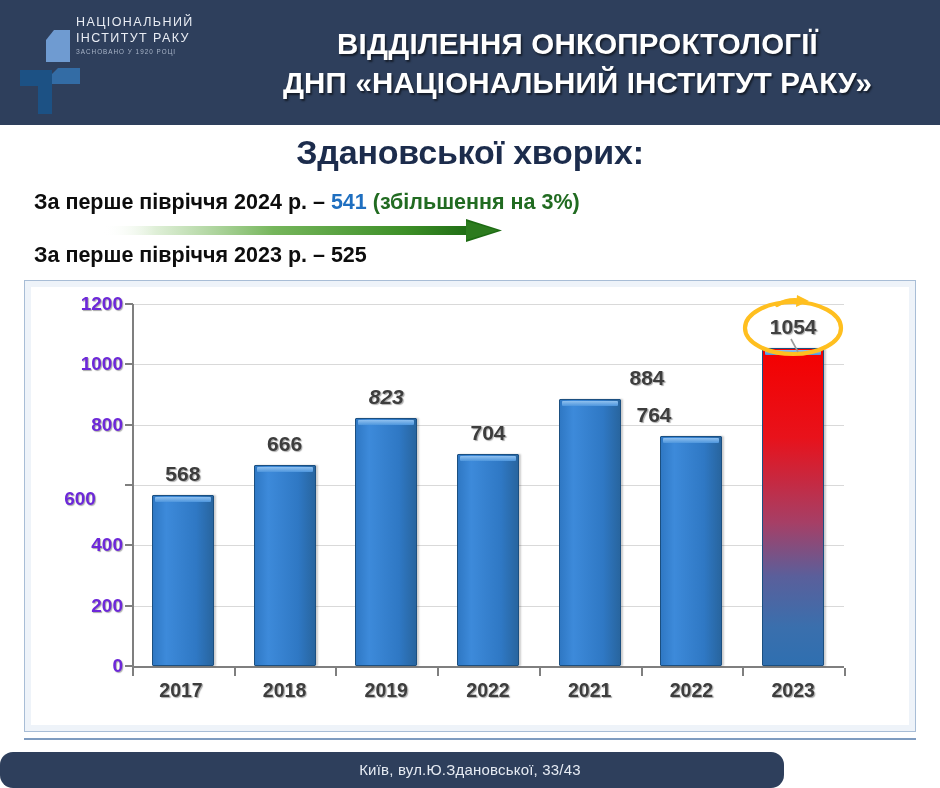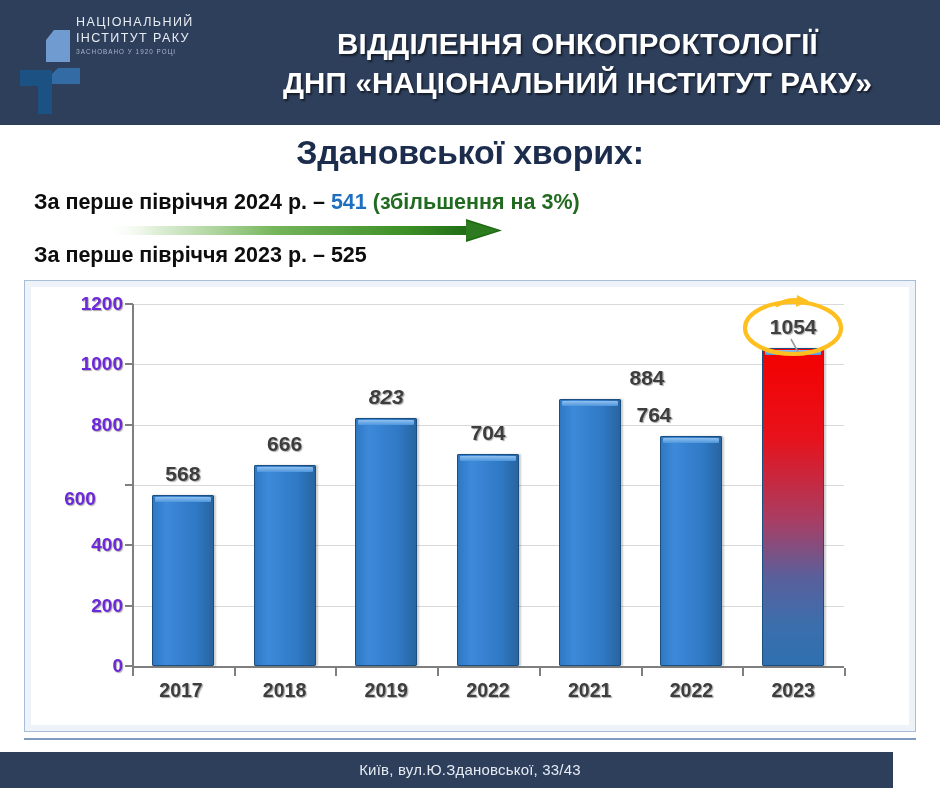--- a/index.html
+++ b/index.html
@@ -122,22 +122,23 @@
     pointer-events: none;
   }
   .bar-label.annot { color: #404040; }
 
   
   #footer-rule {
     position: absolute; left: 24px; top: 738px; width: 892px; height: 2px;
     background: #7f9cc0;
   }
   #footer {
-    position: absolute; left: 0; top: 752px; width: 893px; height: 36px;
+    position: absolute; left: 0; top: 752px; width: 784px; height: 36px;
     background: #2e3f5c;
+    border-radius: 13px;
   }
   #footer-text {
     position: absolute; left: 0; top: 9px; width: 940px; text-align: center;
     color: #e6ebf3; font-size: 15px; letter-spacing: 0.2px;
   }
 </style>
 </head>
 <body>
 
 <div id="slide">

